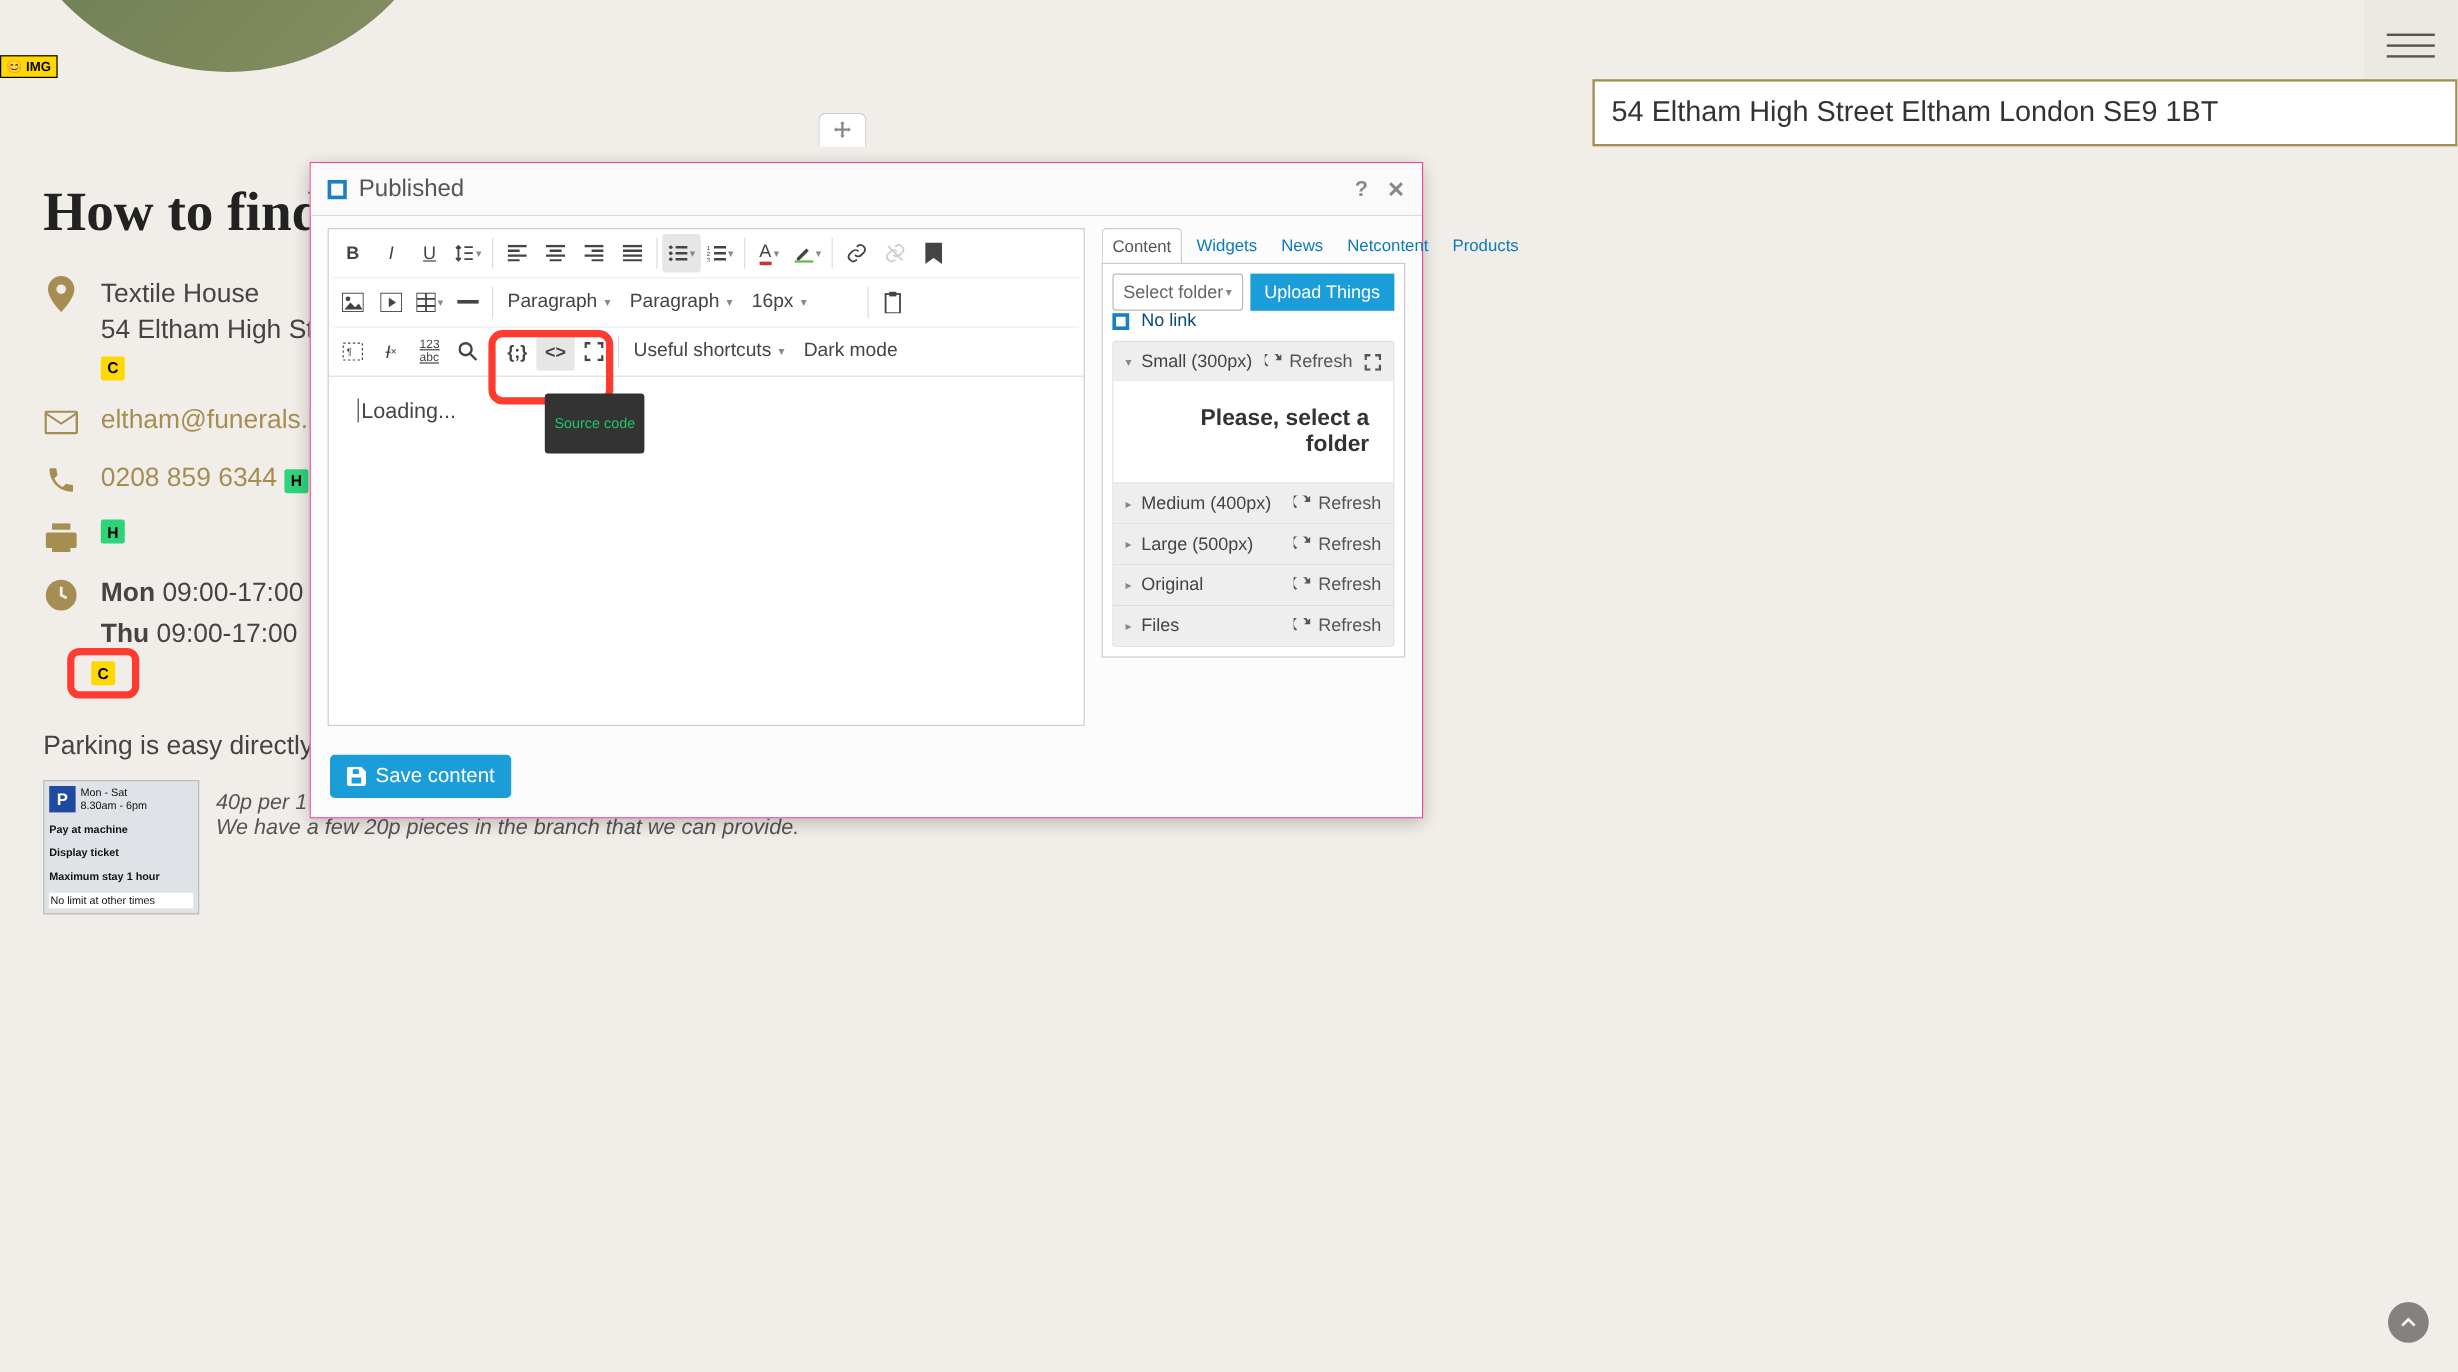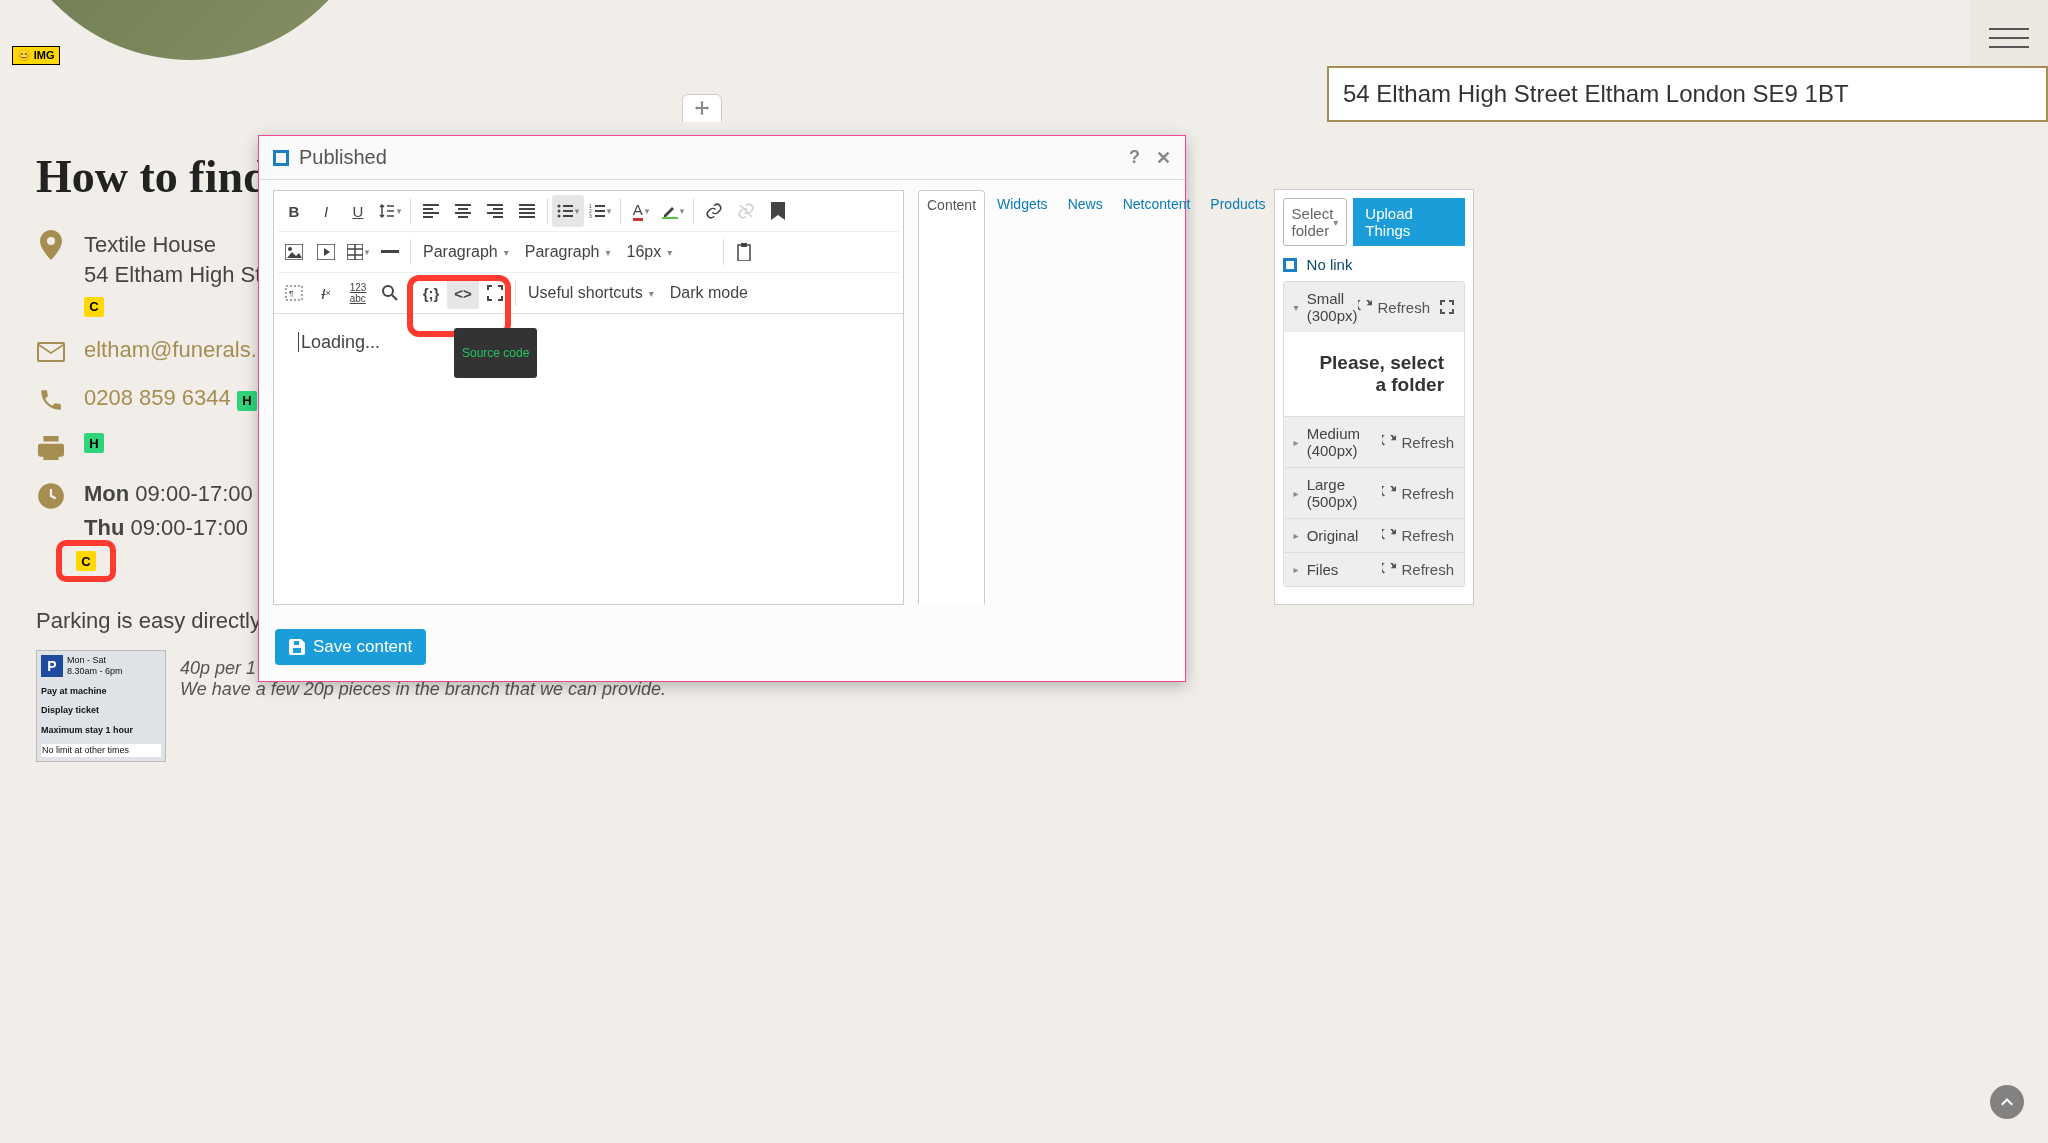--- a/index.html
+++ b/index.html
@@ -1,18 +1,18 @@
 <!DOCTYPE html>
 <html><head>
 <meta charset="utf-8">
 <style>
   *{box-sizing:border-box;margin:0;padding:0;font-family:Arial,Helvetica,sans-serif}
   body{background:#f1eee9;width:2048px;height:1143px;overflow:hidden;position:relative}
   .hero{position:absolute;left:0;top:-200px;width:380px;height:260px;border-radius:0 0 200px 200px;background:linear-gradient(135deg,#5a6b3d,#7a8554);opacity:.9}
-  .img-badge{position:absolute;left:12px;top:46px;background:#ffd800;border:1px solid #000;padding:2px 4px;font-size:11px;font-weight:bold}
+  .img-badge{position:absolute;left:0;top:46px;background:#ffd800;border:1px solid #000;padding:2px 4px;font-size:11px;font-weight:bold}
   .hamburger{position:absolute;right:0;top:0;width:78px;height:75px;background:#ebe7e1;display:flex;align-items:center;justify-content:center}
   .hamburger-lines{display:flex;flex-direction:column;gap:7px}
   .hamburger-lines span{width:40px;height:2px;background:#555}
   .page-title{position:absolute;left:36px;top:150px;font-family:'Times New Roman',serif;font-size:46px;font-weight:bold;color:#222}
   .contact{position:absolute;left:36px;top:230px;font-size:22px;color:#444}
   .contact .row{display:flex;align-items:flex-start;gap:18px;margin-bottom:18px}
   .contact .icon{width:30px;height:30px;color:#a68e52;flex-shrink:0;display:flex;align-items:center;justify-content:center}
   .contact .address-line{line-height:1.35}
   .c-badge{display:inline-flex;width:20px;height:20px;background:#ffd800;color:#000;font-size:13px;font-weight:bold;align-items:center;justify-content:center;border-radius:2px}
   .h-badge{display:inline-flex;width:20px;height:20px;background:#2fd37a;color:#000;font-size:13px;font-weight:bold;align-items:center;justify-content:center;border-radius:2px}
@@ -44,26 +44,26 @@
   .tbtn.sel{background:#e6e6e6}
   .tbtn .dd{font-size:9px;margin-left:2px;color:#888}
   .tsep{width:1px;height:26px;background:#ddd;margin:0 4px}
   .tdrop{height:32px;display:flex;align-items:center;padding:0 8px;gap:6px;color:#444;font-size:16px}
   .tdrop .dd{font-size:10px;color:#888}
   .tdrop.wide{min-width:100px;border-right:0}
   .row2{width:100%;display:flex;align-items:center;border-top:1px solid #eee;padding-top:4px;margin-top:4px}
   .rte-area{padding:18px 24px;min-height:290px;font-size:18px;color:#444}
   .src-callout{position:absolute;border:6px solid #ff3b30;border-radius:12px;width:104px;height:62px;left:407px;top:275px;pointer-events:none}
   .tooltip{position:absolute;left:454px;top:328px;background:#333;color:#22c55e;font-size:12px;padding:18px 8px;border-radius:3px}
-  .side{width:253px;display:flex;flex-direction:row}
+  .side{width:253px;display:flex;flex-direction:column}
   .tabs{display:flex;gap:4px;font-size:14px}
   .tab{padding:6px 8px;color:#0a7ab8;cursor:pointer}
   .tab.active{border:1px solid #ccc;border-bottom:1px solid #fff;background:#fff;color:#555;border-radius:4px 4px 0 0}
   .side-body{border:1px solid #ccc;background:#fff;margin-top:-1px;padding:8px;font-size:15px}
-  .uploadrow{display:flex;gap:6px;margin-bottom:10px}
+  .uploadrow{display:flex;gap:6px;}
   .select{flex:1;border:1px solid #bbb;padding:6px 8px;color:#666;display:flex;justify-content:space-between;align-items:center;border-radius:3px}
   .upload{background:#1b9dd9;color:#fff;padding:7px 12px;border-radius:0;font-size:15px}
   .nolink{display:flex;align-items:center;gap:10px;margin-bottom:8px;color:#0c4a6e}
   .nolink-sq{width:14px;height:14px;border:3px solid #1b7fc4}
   .acc{border:1px solid #ddd;border-radius:3px}
   .acc-item{border-top:1px solid #ddd}
   .acc-item:first-child{border-top:none}
   .acc-head{display:flex;align-items:center;justify-content:space-between;padding:8px 10px;background:#eee;font-size:15px;color:#444}
   .acc-head .left{display:flex;align-items:center;gap:8px}
   .acc-head .tri{font-size:10px;color:#888}

